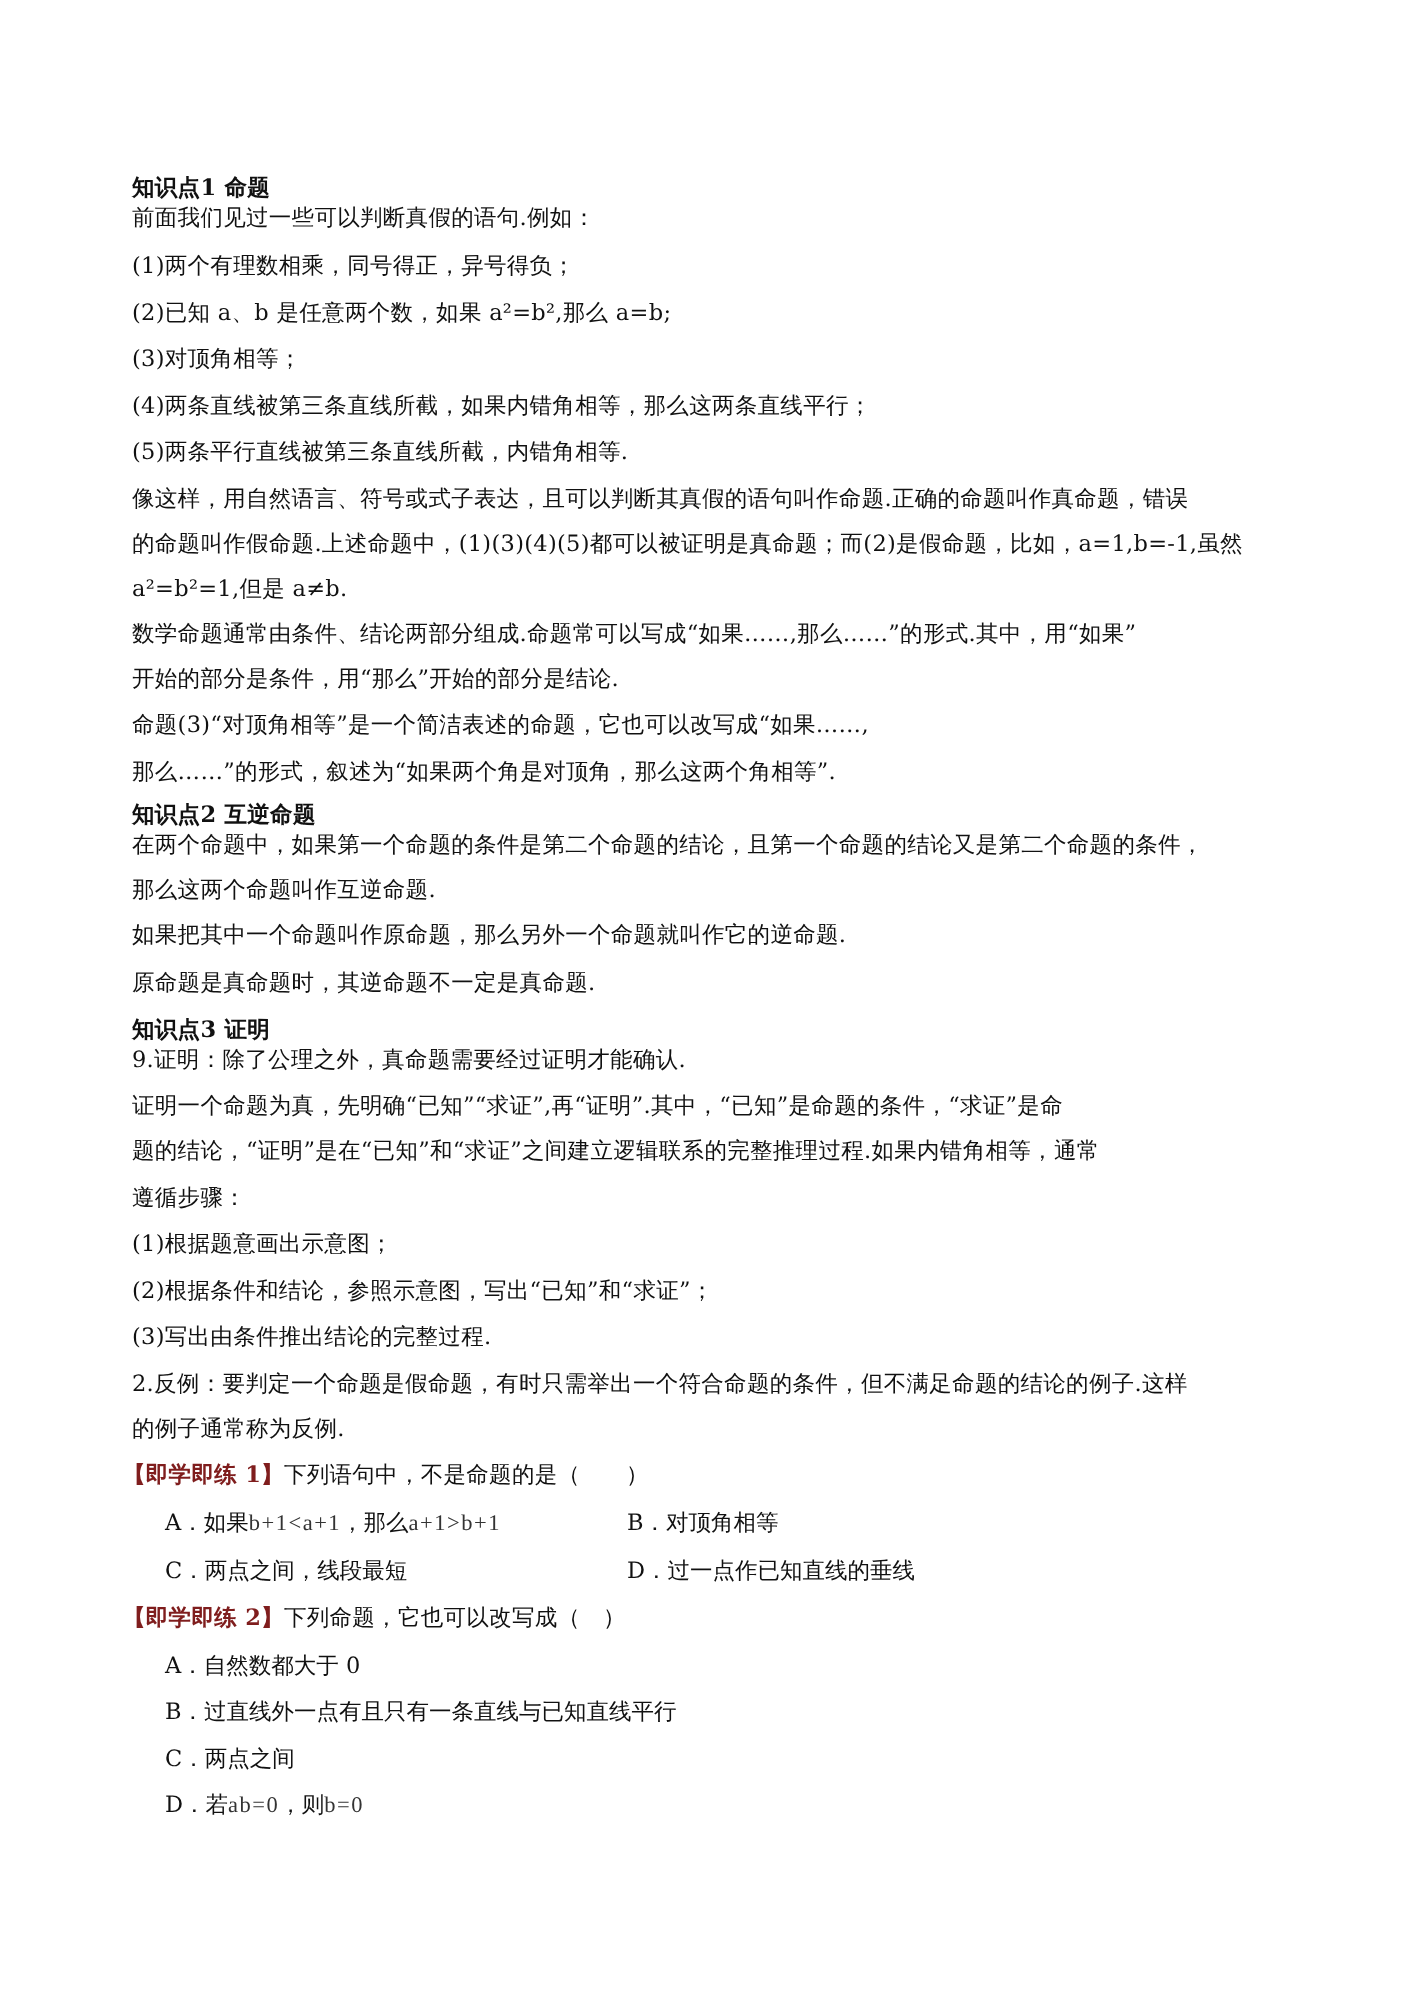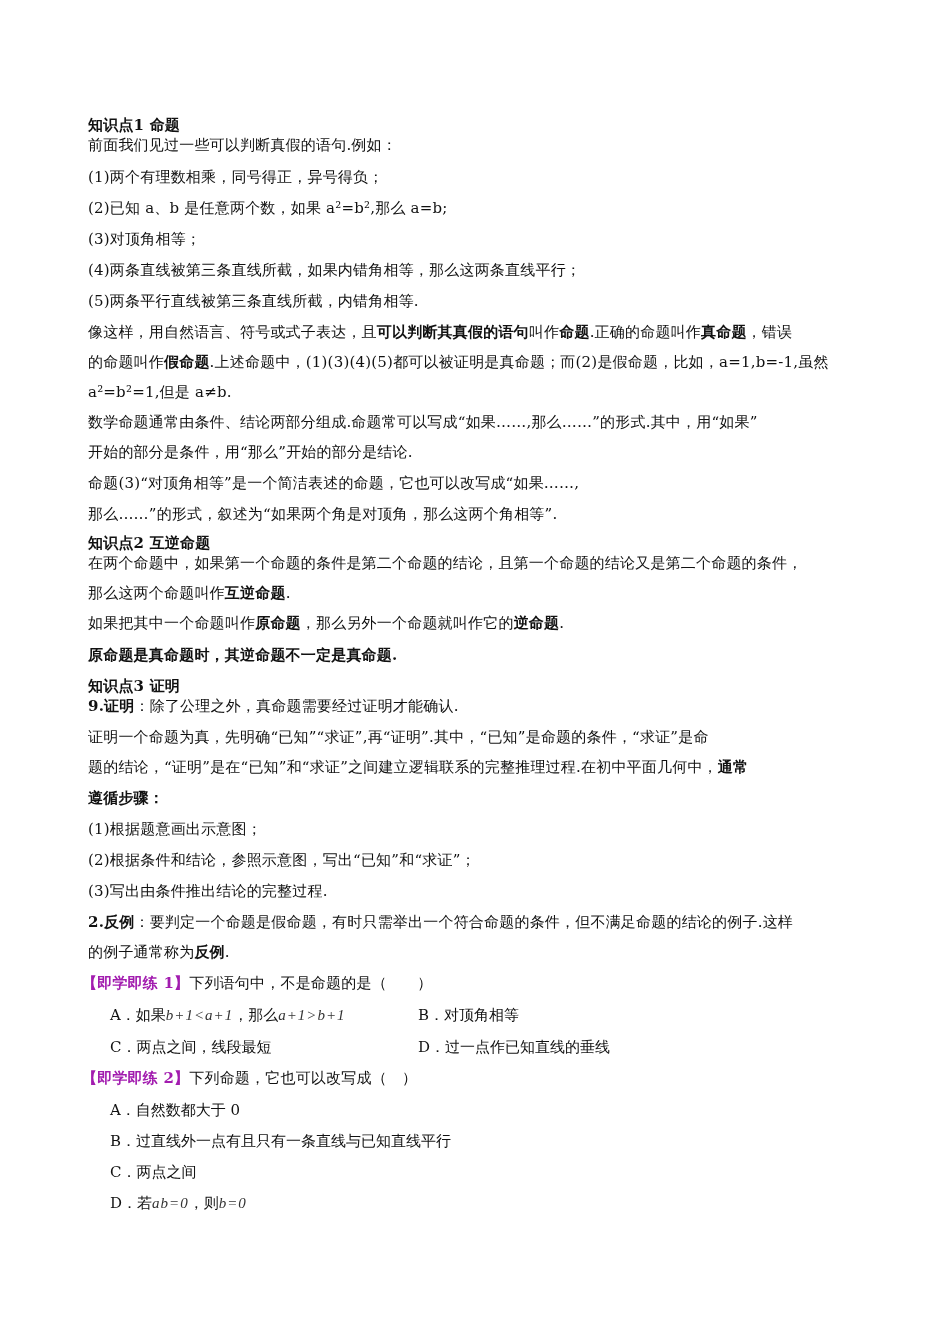--- a/index.html
+++ b/index.html
@@ -7,24 +7,24 @@
     width: 950px; height: 1344px; position: relative; overflow: hidden;
     font-family: "DejaVu Serif", "Liberation Serif", serif;
     color: #111;
   }
   .page { position: absolute; left: 88px; top: 0; width: 790px; }
   .line {
     position: absolute; left: 0; white-space: nowrap;
     font-size: 15px; line-height: 18px; letter-spacing: 0.2px;
   }
   .heading { font-weight: bold; font-size: 15px; }
-  b, .b { font-weight: bold; }
-  .blue { color: #a21caf; font-weight: bold; }
+  b, .b { font-weight: normal; }
+  .blue { color: #7f1d1d; font-weight: bold; }
   .opt { position: absolute; white-space: nowrap; font-size: 15px; line-height: 18px; }
-  .math { font-family: "Liberation Serif", serif; font-style: italic; color: #333; letter-spacing: 1px; }
+  .math { font-family: "Liberation Serif", serif; color: #333; letter-spacing: 1px; }
 </style>
 </head>
 <body>
 
 <div class="page">
 
   <div class="line heading" style="top:116px">知识点1  命题</div>
   <div class="line" style="top:136px">前面我们见过一些可以判断真假的语句.例如：</div>
   <div class="line" style="top:168px">(1)两个有理数相乘，同号得正，异号得负；</div>
   <div class="line" style="top:199px">(2)已知 a、b 是任意两个数，如果 a²=b²,那么 a=b;</div>
@@ -54,21 +54,21 @@
     <span>如果把其中一个命题叫作</span><b>原命题</b><span>，那么另外一个命题就叫作它的</span><b>逆命题</b><span>.</span>
   </div>
   <div class="line b" style="top:646px">原命题是真命题时，其逆命题不一定是真命题.</div>
 
   <div class="line heading" style="top:677px">知识点3  证明</div>
   <div class="line" style="top:697px">
     <b>9.证明</b><span>：除了公理之外，真命题需要经过证明才能确认.</span>
   </div>
   <div class="line" style="top:728px">证明一个命题为真，先明确“已知”“求证”,再“证明”.其中，“已知”是命题的条件，“求证”是命</div>
   <div class="line" style="top:758px">
-    <span>题的结论，“证明”是在“已知”和“求证”之间建立逻辑联系的完整推理过程.在初中平面几何中，</span><b>通常</b>
+    <span>题的结论，“证明”是在“已知”和“求证”之间建立逻辑联系的完整推理过程.如果内错角相等，</span><b>通常</b>
   </div>
   <div class="line b" style="top:789px">遵循步骤：</div>
   <div class="line" style="top:820px">(1)根据题意画出示意图；</div>
   <div class="line" style="top:851px">(2)根据条件和结论，参照示意图，写出“已知”和“求证”；</div>
   <div class="line" style="top:882px">(3)写出由条件推出结论的完整过程.</div>
   <div class="line" style="top:913px">
     <b>2.反例</b><span>：要判定一个命题是假命题，有时只需举出一个符合命题的条件，但不满足命题的结论的例子.这样</span>
   </div>
   <div class="line" style="top:943px">
     <span>的例子通常称为</span><b>反例</b><span>.</span>

